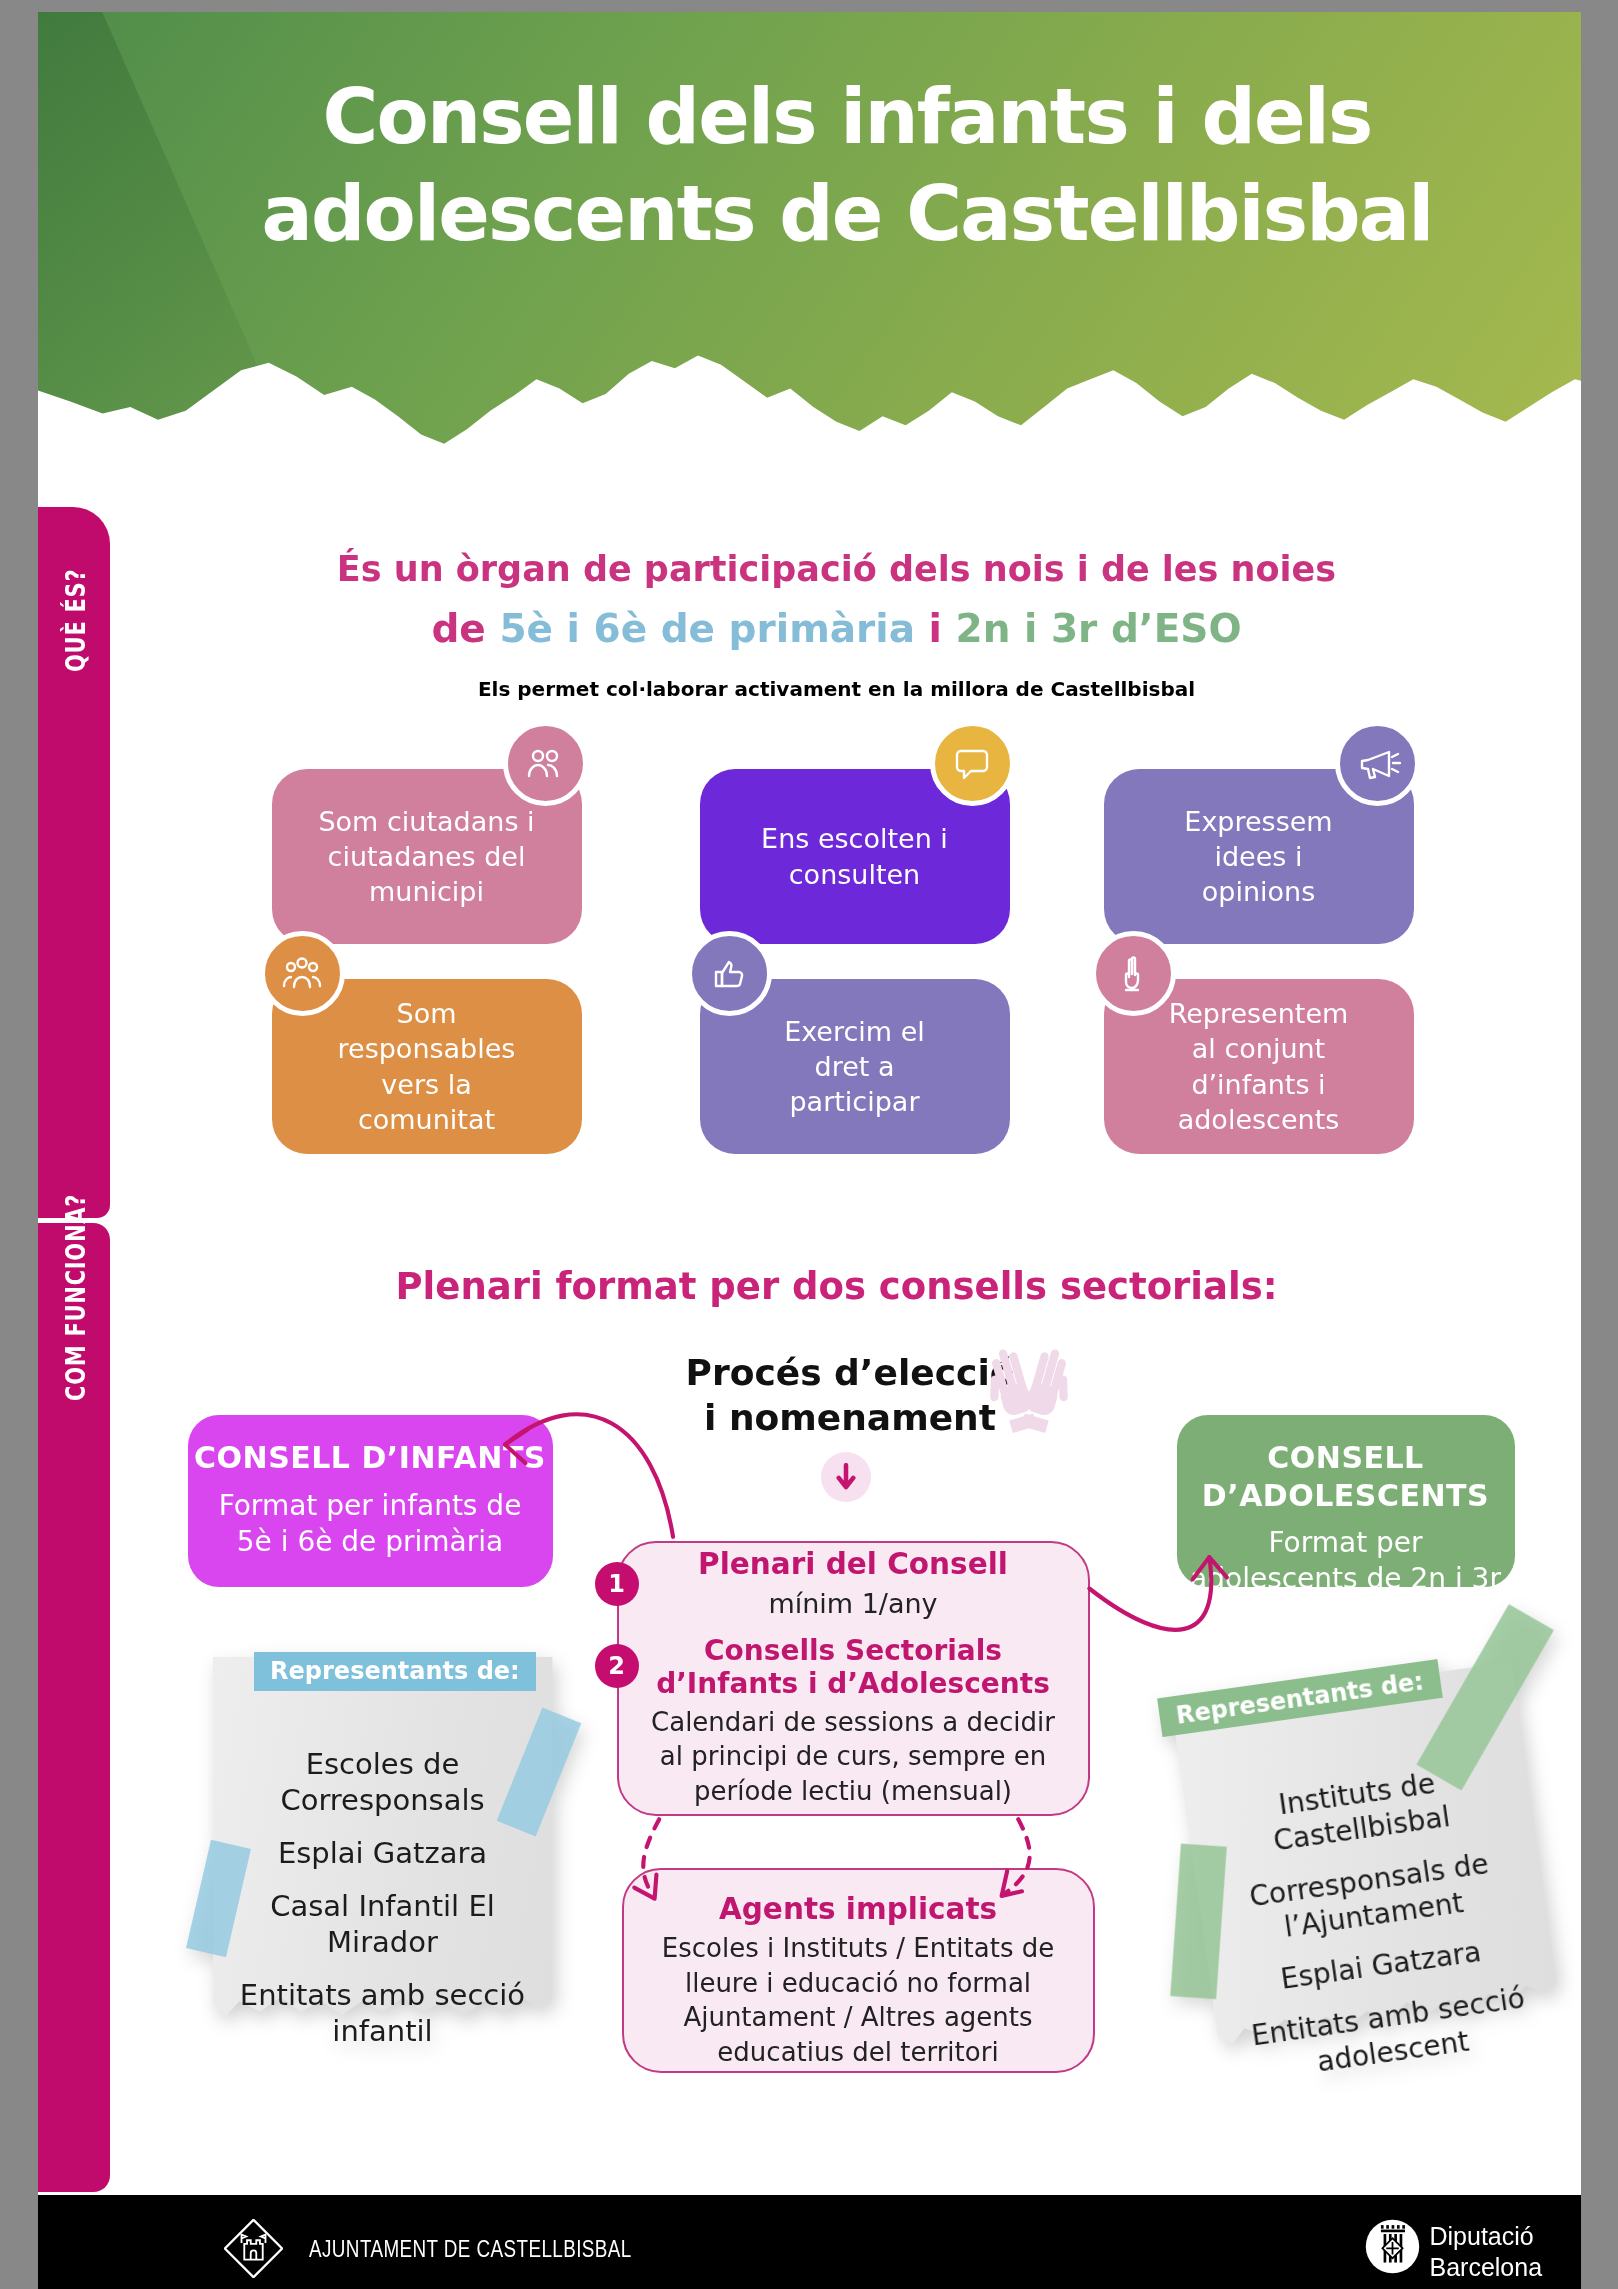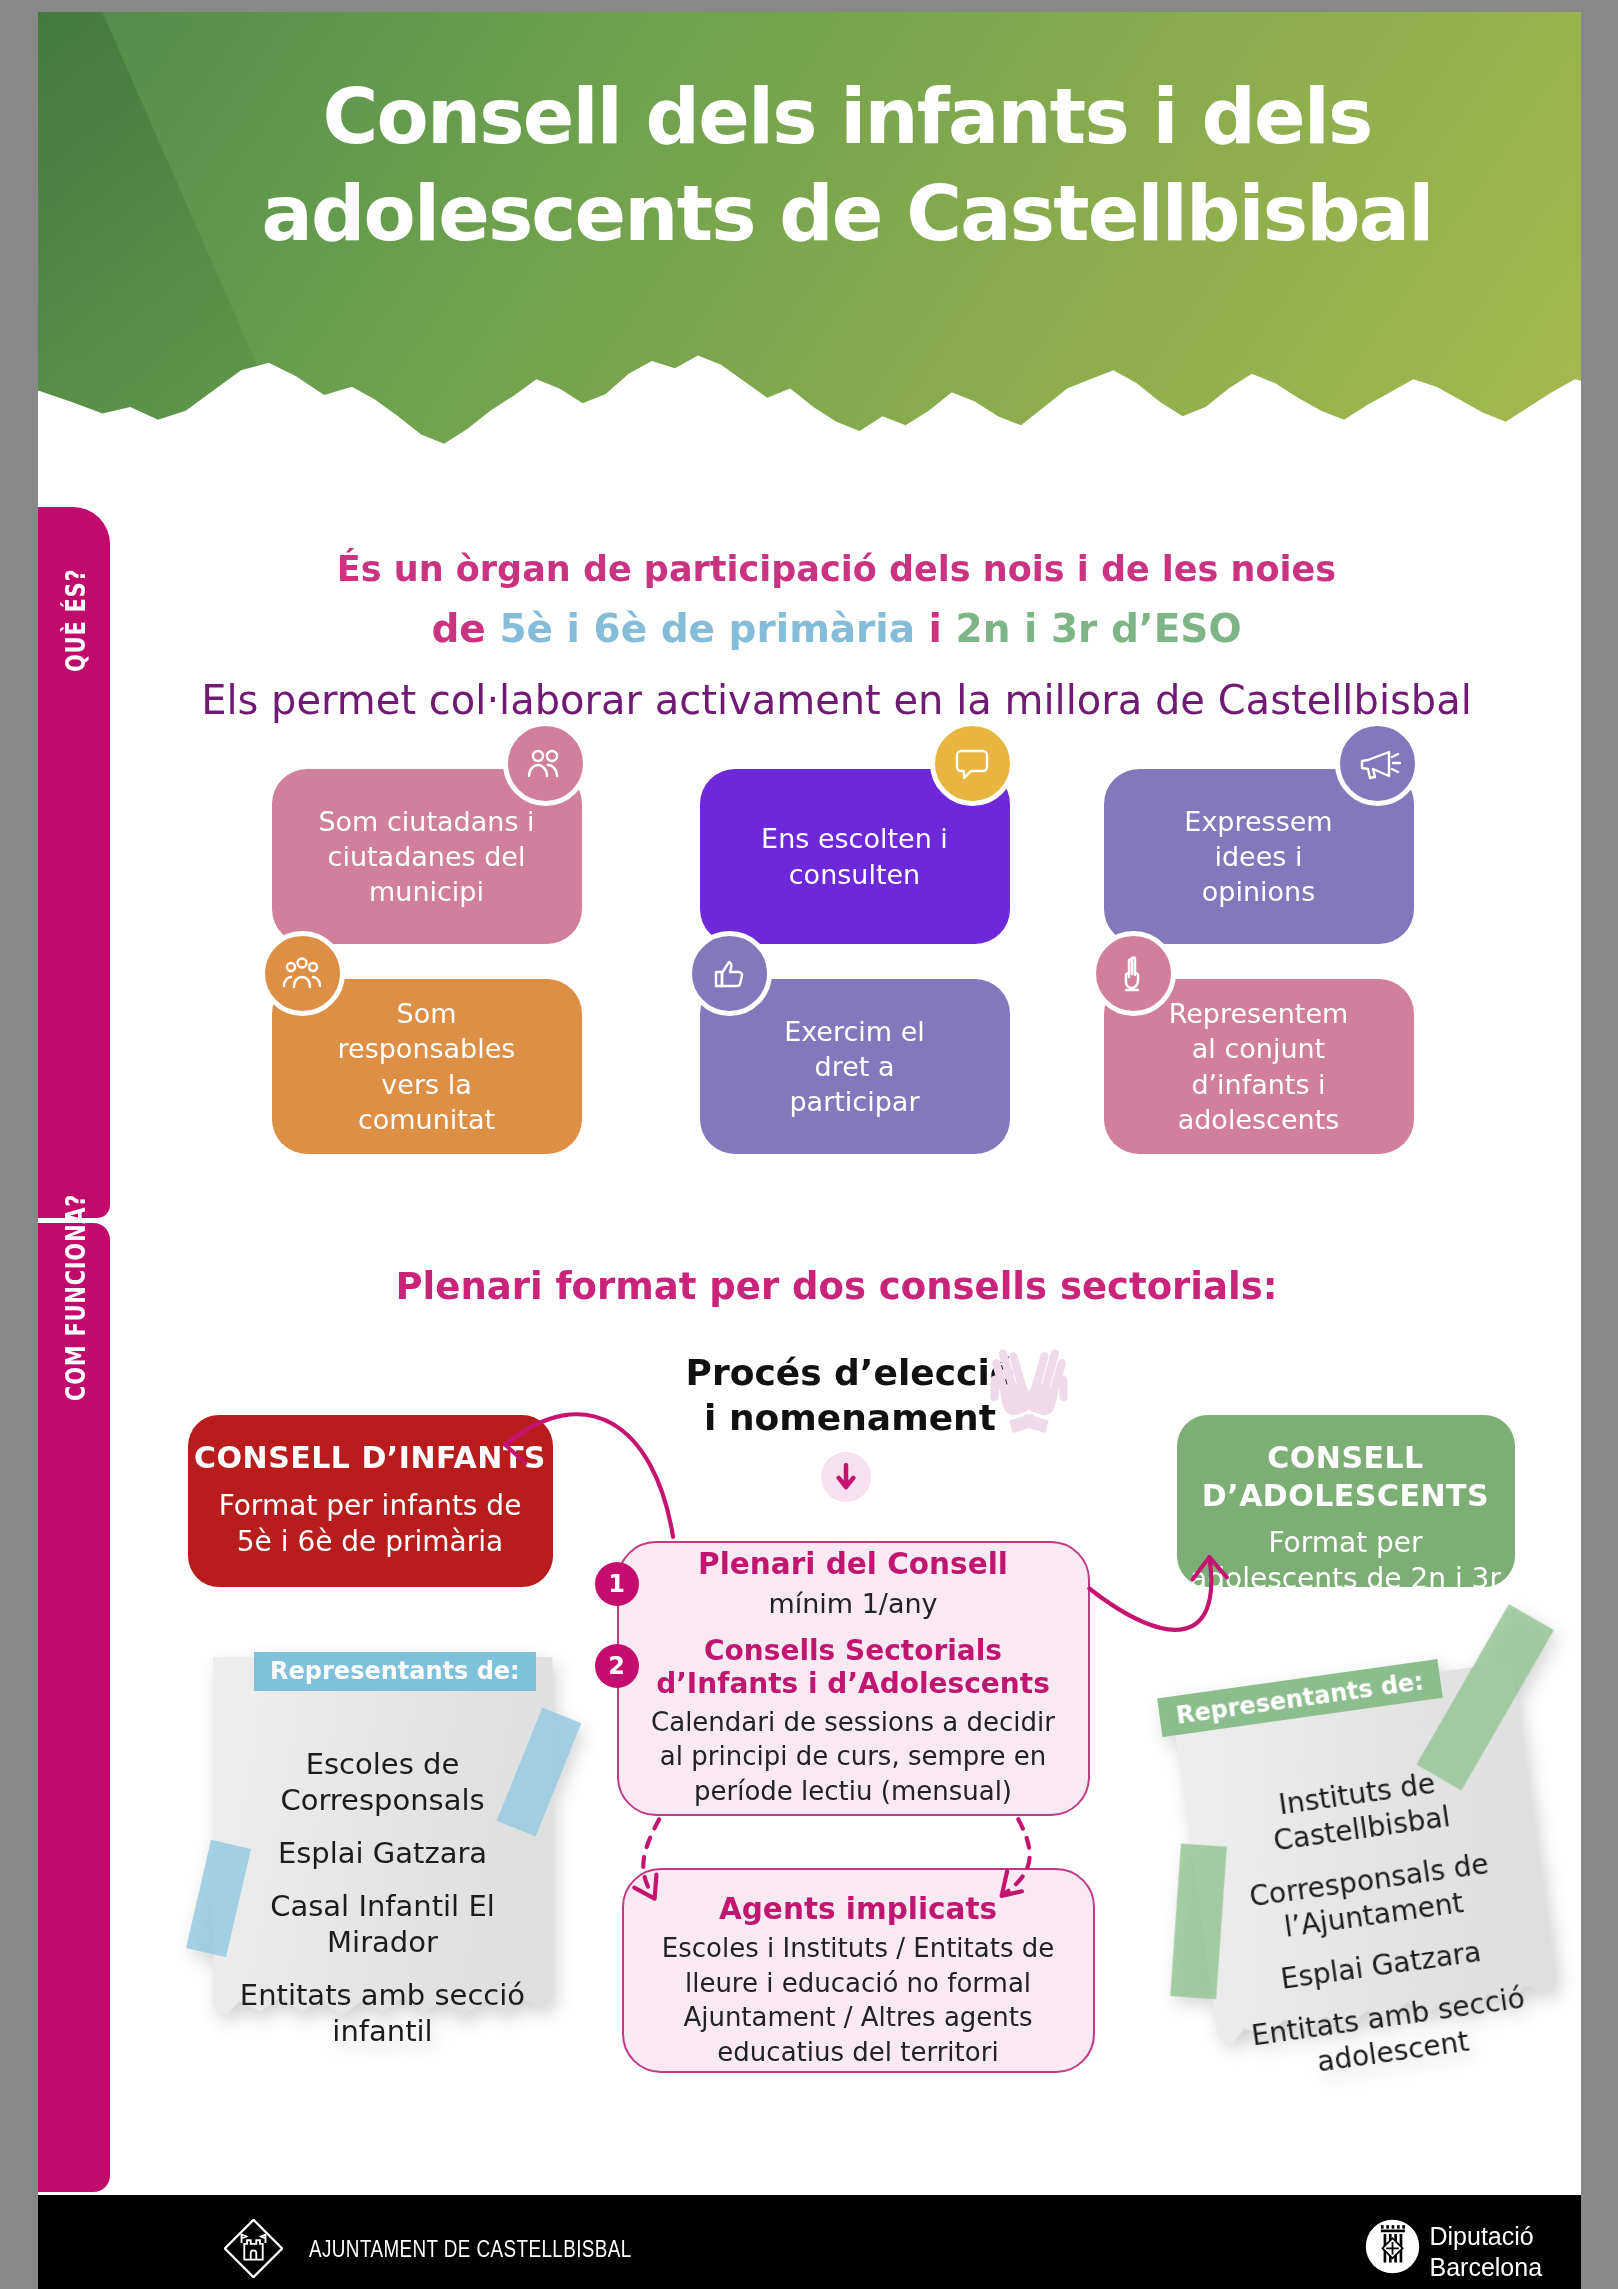--- a/index.html
+++ b/index.html
@@ -29,21 +29,21 @@
 
   
   .intro-l1{position:absolute;left:55px;right:0;top:537px;text-align:center;
         font-size:35px;font-weight:600;color:#c9337f;}
   .intro-l2{position:absolute;left:55px;right:0;top:594px;text-align:center;
         font-size:39px;font-weight:bold;}
   .c-pink{color:#c9337f;}
   .c-blue{color:#85bcd7;}
   .c-green{color:#7fb487;}
   .intro-l3{position:absolute;left:55px;right:0;top:665px;text-align:center;
-        font-size:40px;font-weight:400;color:#701a75;}
+        font-size:20px;font-weight:700;color:#000000;}
 
   
   .card{position:absolute;width:310px;height:175px;border-radius:35px;color:#fff;
         display:flex;align-items:center;justify-content:center;text-align:center;
         font-size:27px;font-weight:500;line-height:1.3;}
   .c1{left:234px;top:757px;background:#d0809c;}
   .c2{left:662px;top:757px;background:#6d28d9;}
   .c3{left:1066px;top:757px;background:#8478bd;}
   .c4{left:234px;top:967px;background:#dd8f45;}
   .c5{left:662px;top:967px;background:#8478bd;}
@@ -62,21 +62,21 @@
   .b3{left:1297px;top:709px;background:#8478bd;}
   .b4{left:222px;top:919px;background:#dd8f45;}
   .b5{left:649px;top:919px;background:#8478bd;}
   .b6{left:1053px;top:919px;background:#d0809c;}
   .icon{stroke:#fff;fill:none;stroke-width:2.4;stroke-linecap:round;stroke-linejoin:round;}
 
   
   .heading2{position:absolute;left:55px;right:0;top:1253px;text-align:center;
         font-size:37px;font-weight:600;color:#c9237a;}
   .flowbox{position:absolute;border-radius:31px;color:#fff;text-align:center;padding-top:24px;}
-  .box-blue{left:150px;top:1403px;width:365px;height:172px;background:#b91c1c;}
+  .box-blue{left:150px;top:1403px;width:365px;height:172px;background:#d946ef;}
   .box-green{left:1139px;top:1403px;width:338px;height:172px;background:#7dae75;}
   .flowbox .fb-title{font-size:30px;font-weight:bold;letter-spacing:0.5px;line-height:1.25;}
   .flowbox .fb-body{margin:11px auto 0;font-size:28px;line-height:1.3;max-width:314px;}
   .process-title{position:absolute;left:628px;top:1338px;width:369px;text-align:center;
         font-size:36px;font-weight:bold;color:#111;line-height:1.25;}
   .process-title span{display:block;}
   .hands{position:absolute;left:943px;top:1327px;}
   .down-dot{position:absolute;left:783px;top:1440px;width:50px;height:50px;border-radius:50%;
         background:#f7e0ef;display:flex;align-items:center;justify-content:center;}
   .panel{position:absolute;background:#f9e9f3;border:2.8px solid #c23a85;border-radius:39px;

